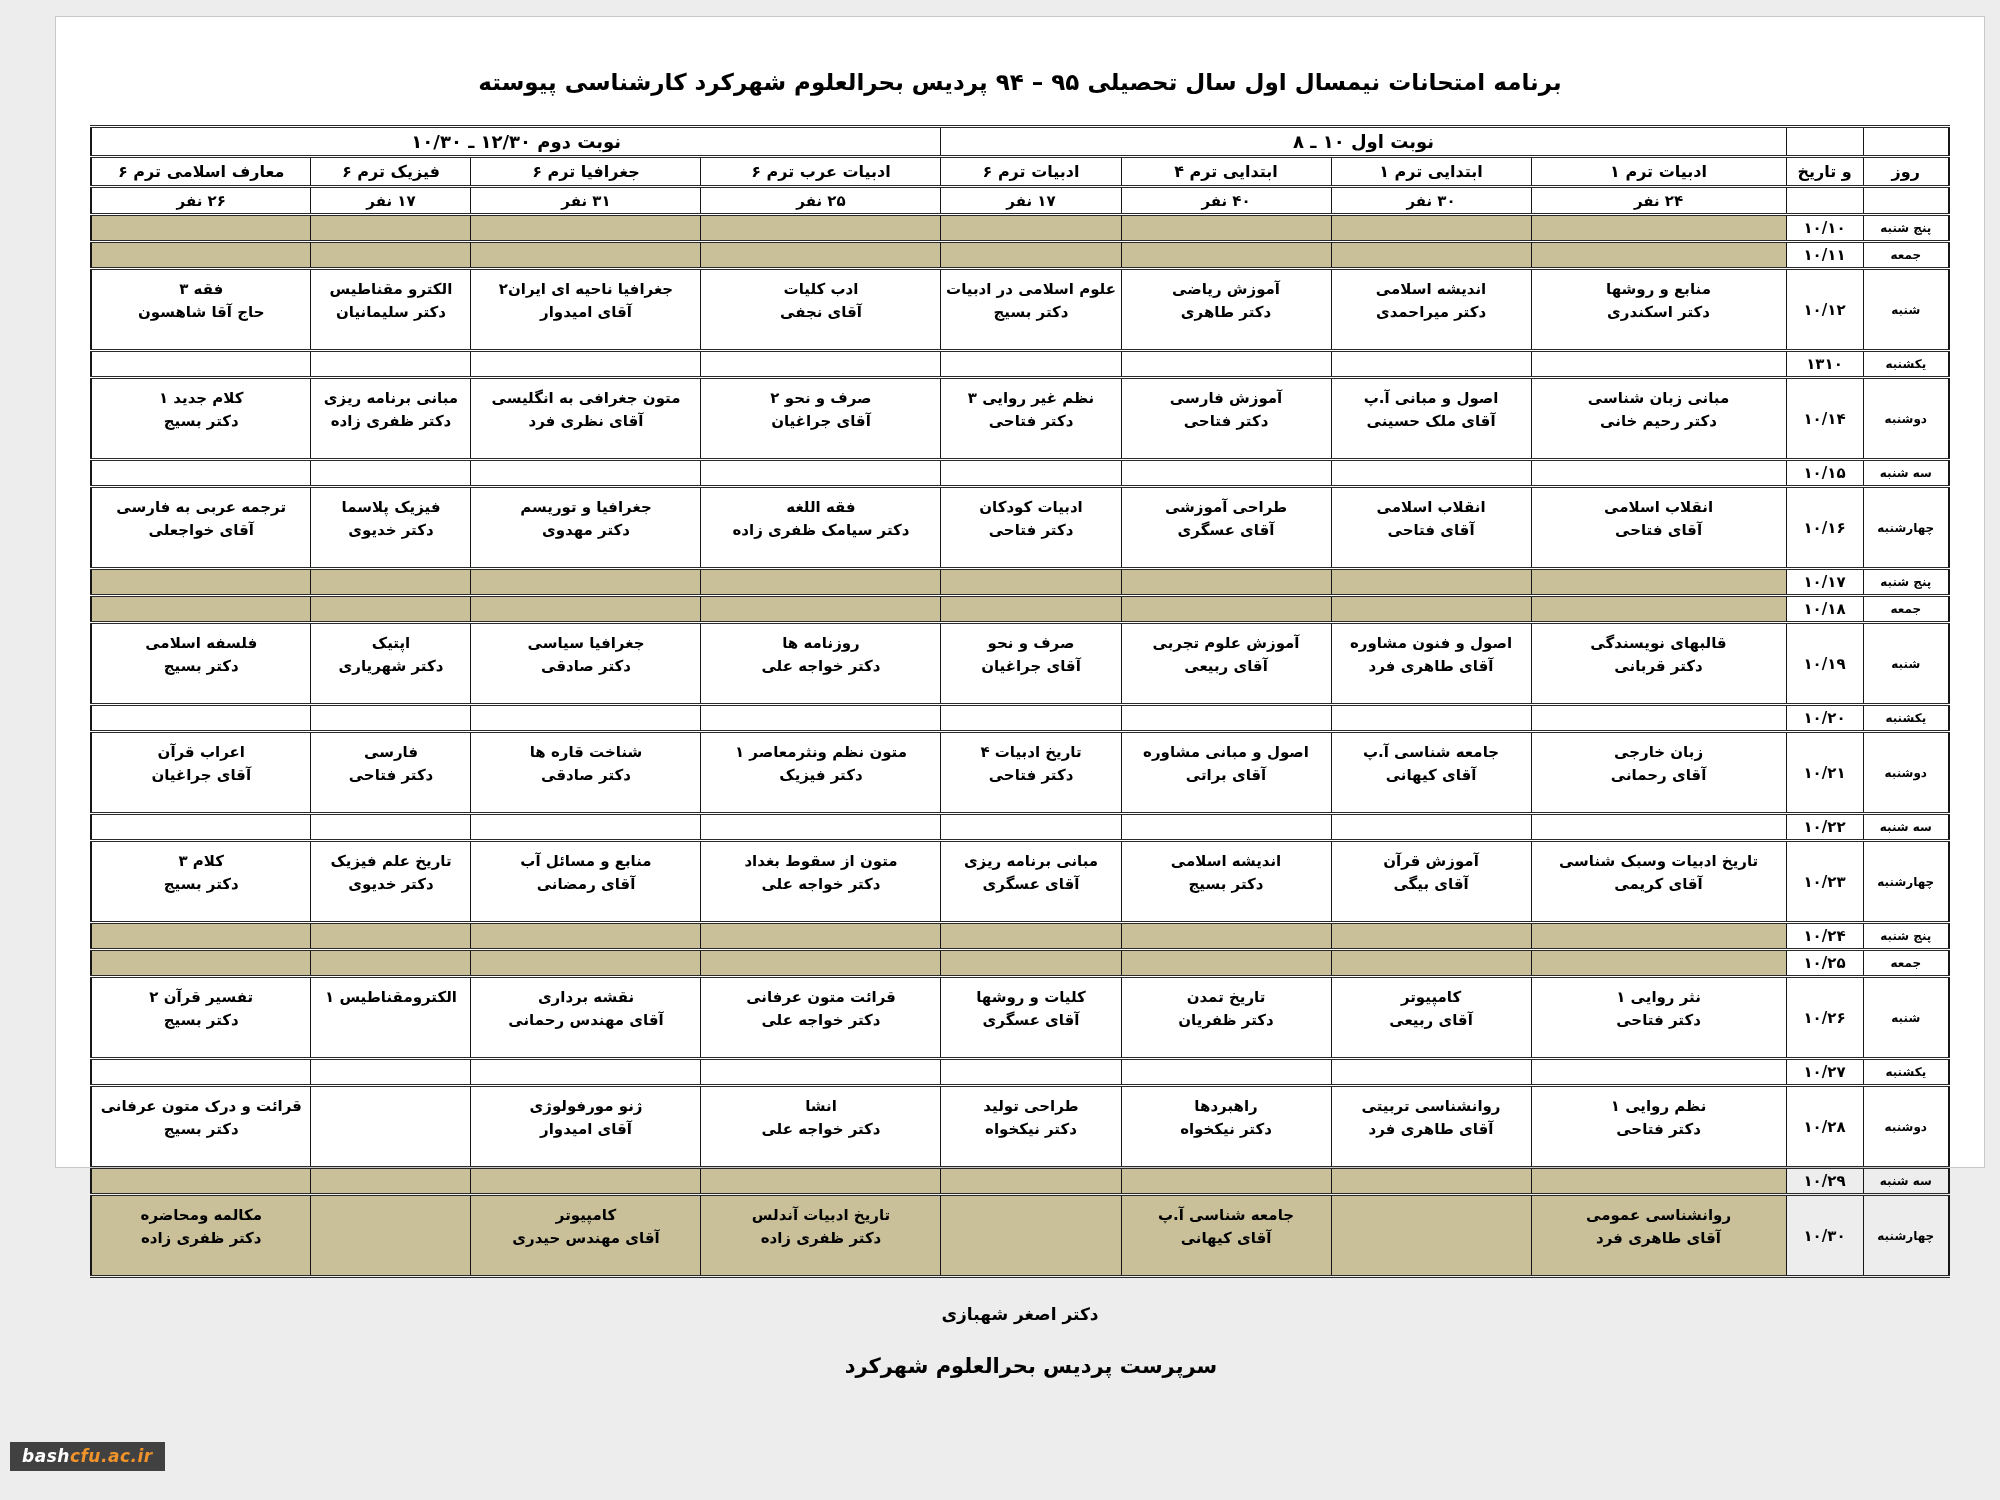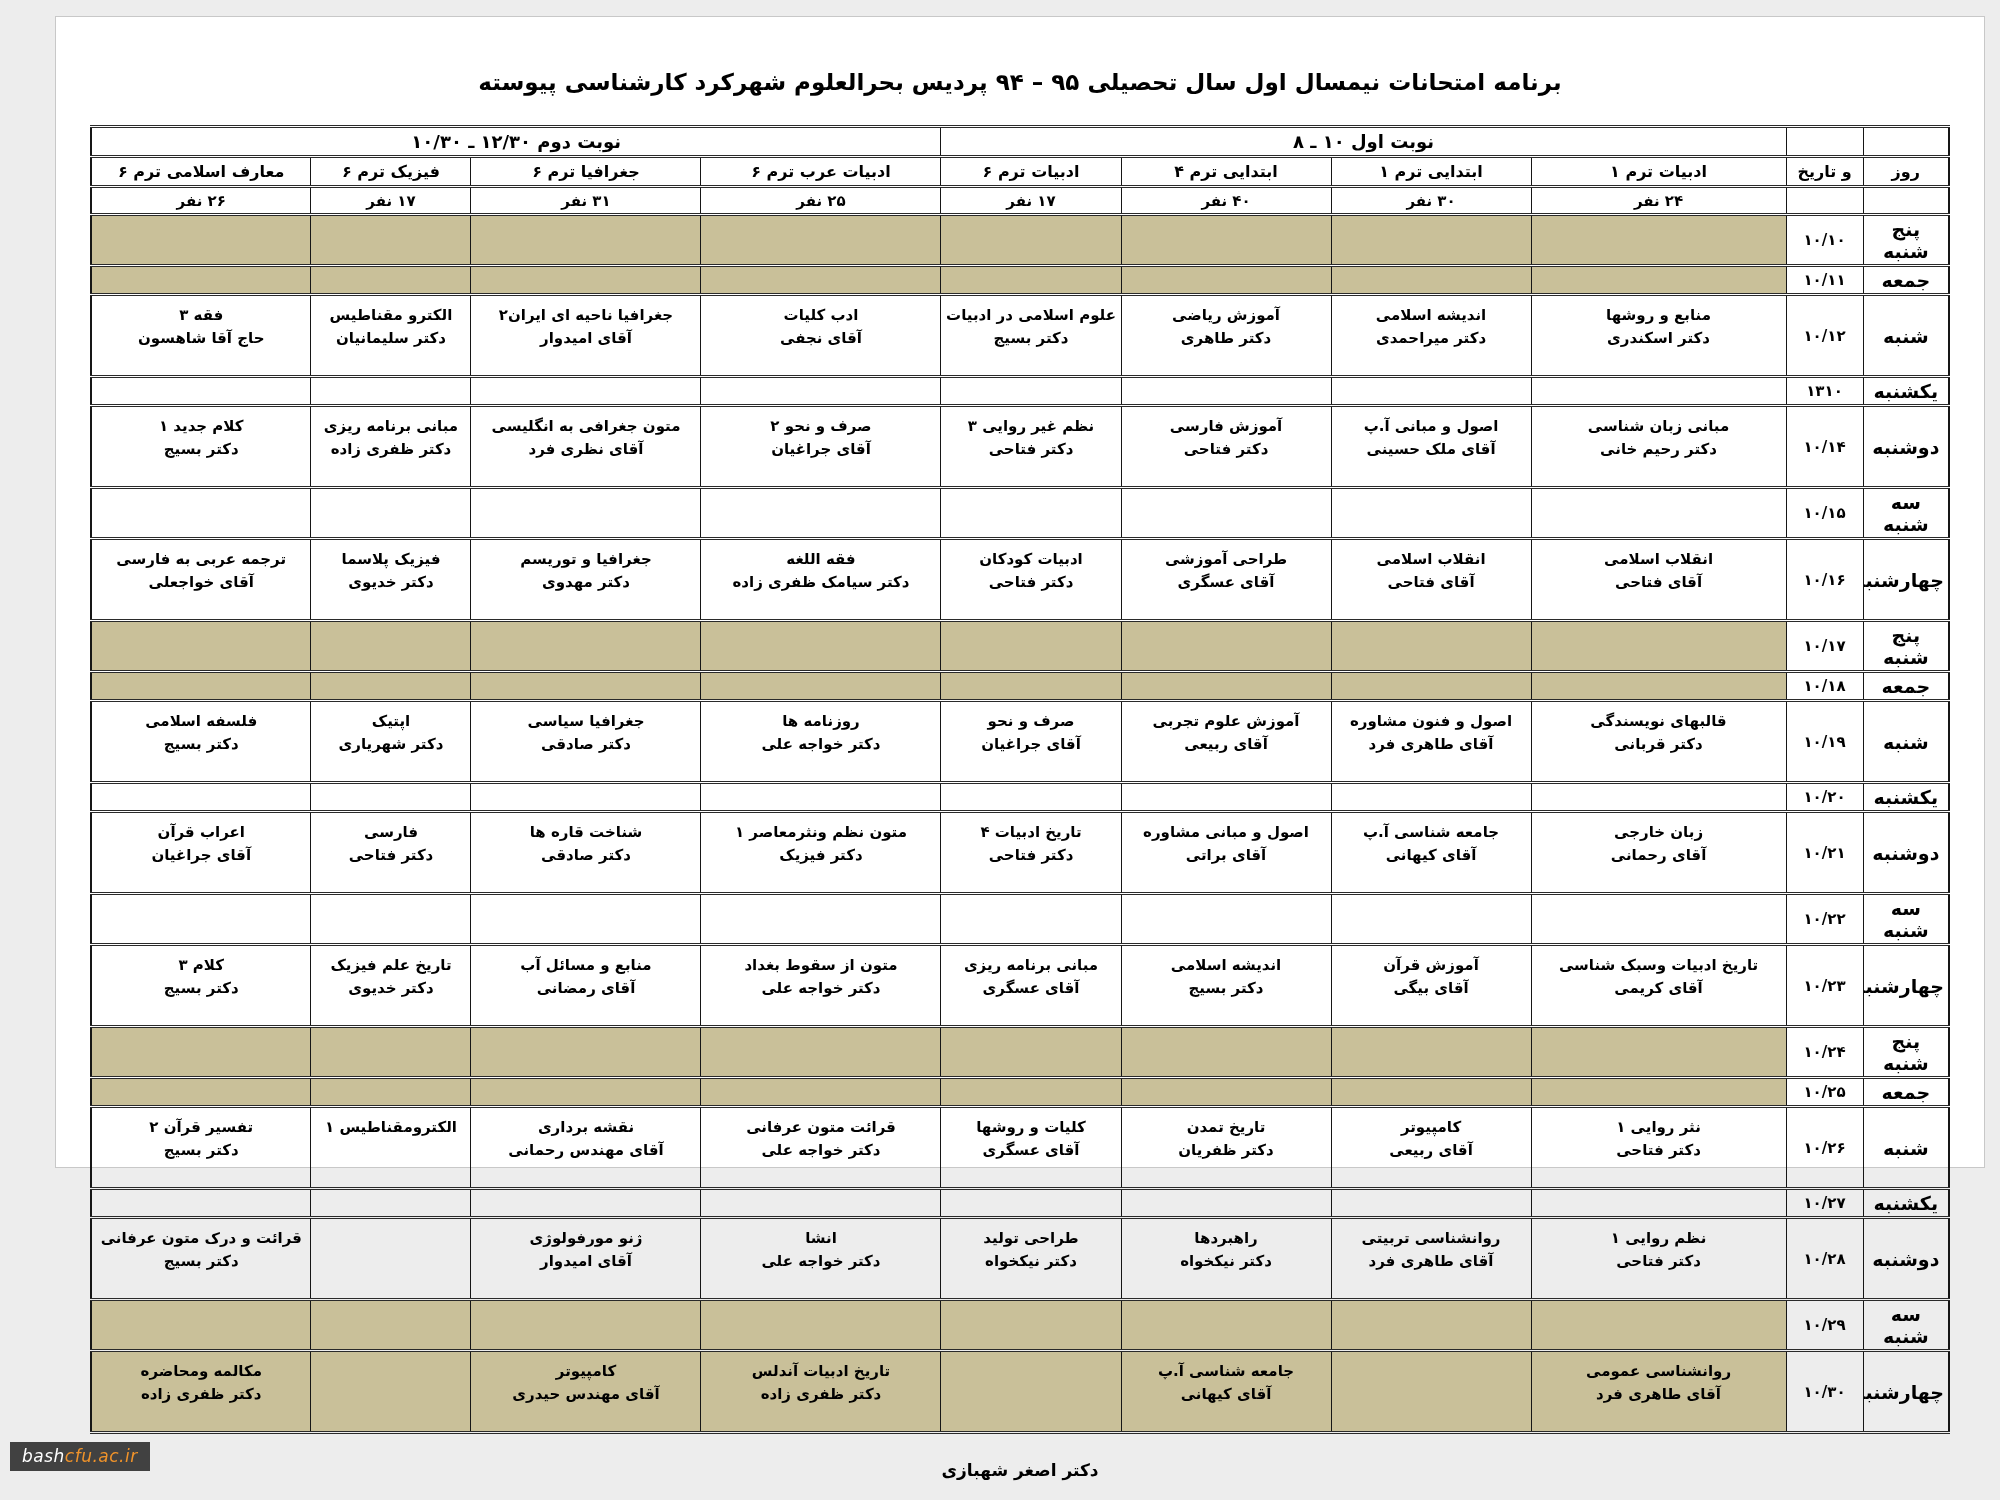--- a/index.html
+++ b/index.html
@@ -26,34 +26,34 @@
   table.exam tr{border-top:3px double #2a2a2a;border-bottom:3px double #2a2a2a;}
   table.exam th, table.exam td{
     border-left:1px solid #161616;border-right:1px solid #161616;
     padding:2px 4px;color:#000;box-sizing:border-box;
     font-weight:bold;text-align:center;vertical-align:middle;
     overflow:hidden;
   }
   th.shift{font-size:18px;height:30px;}
   th.colname{font-size:16px;height:30px;}
   td.count{font-size:15px;height:28px;}
-  td.day-cell{font-size:19px;}
+  td.day-cell{font-size:12px;}
   td.date-cell{font-size:15px;}
   tr.short td{height:27px;}
   tr.tall td{height:82px;}
   tr.tall td.exam-cell{vertical-align:top;padding-top:8px;}
   td.exam-cell{font-size:15px;line-height:1.55;}
   td.exam-cell div{white-space:normal;}
   tr.shaded td.exam-cell{background:#c9c099;}
   .footer-name{text-align:center;font-weight:bold;font-size:17px;margin-top:26px;}
   .footer-title{text-align:center;font-weight:bold;font-size:21px;margin-top:30px;padding-left:22px;}
   .watermark{
     position:absolute;left:10px;top:1442px;
     background:#414141;padding:4px 12px 5px 12px;
-    font-style:italic;font-weight:normal;font-size:17px;color:#ffffff;
+    font-style:italic;font-weight:bold;font-size:17px;color:#ffffff;
     letter-spacing:0.5px;
   }
   .watermark .accent{color:#f0932a;}
 </style>
 </head>
 <body>
 
 <div class="page">
 
   <div class="title">برنامه امتحانات نیمسال اول سال تحصیلی ۹۵ – ۹۴ پردیس بحرالعلوم شهرکرد کارشناسی پیوسته</div>

